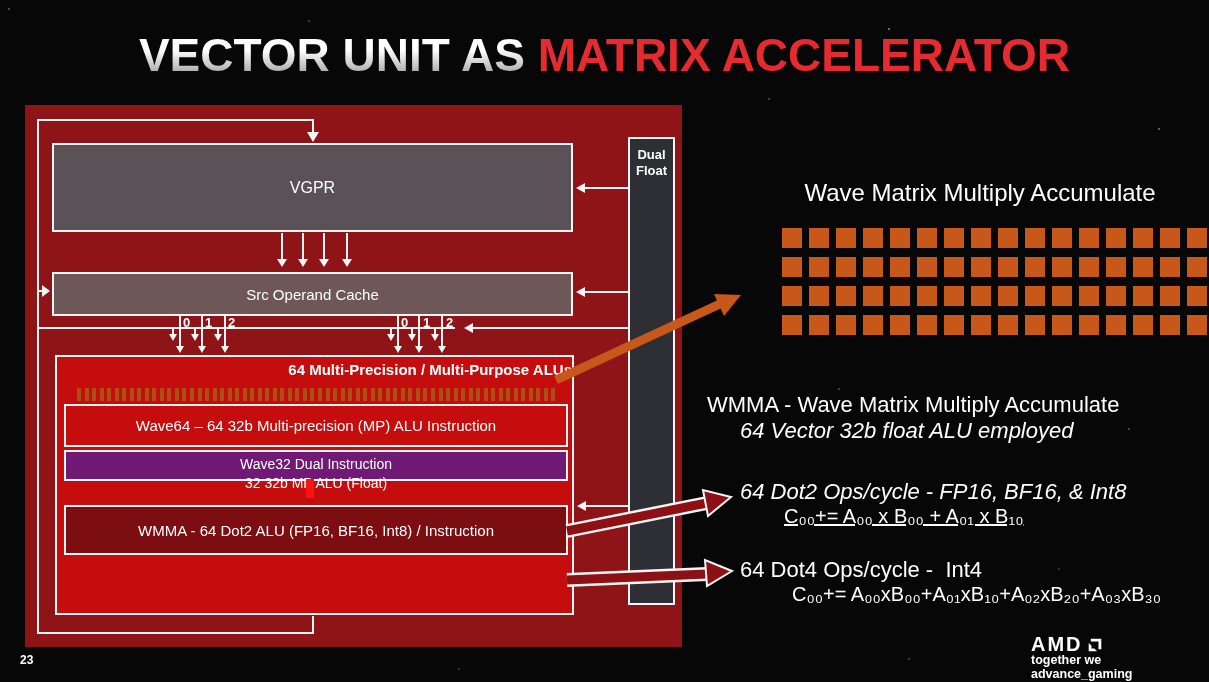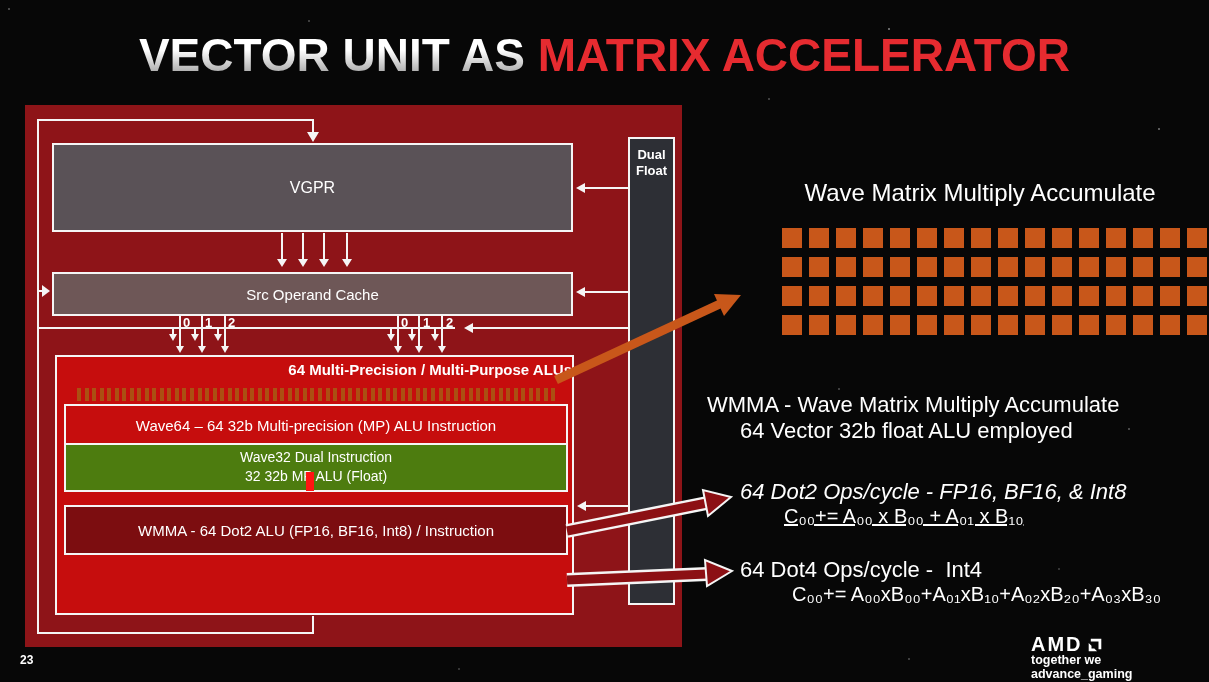--- a/index.html
+++ b/index.html
@@ -30,21 +30,21 @@
          align-items:flex-start;font-size:13px;font-weight:bold;line-height:1.25;padding-top:8px;}
   .alu-container{left:55px;top:355px;width:519px;height:260px;background:#c60d0d;display:block;}
   .alu-title{position:absolute;top:4px;left:0;width:100%;text-align:right;
              font-size:15px;font-weight:bold;}
   .alu-ticks{position:absolute;left:20px;top:31px;width:479px;height:13px;
              display:flex;justify-content:space-between;}
   .alu-tick{width:4px;height:13px;}
   .ibox{position:absolute;left:7px;width:504px;border:2px solid #f5f5f5;box-sizing:border-box;
         display:flex;align-items:center;justify-content:center;text-align:center;font-size:15px;}
   .wave64{top:47px;height:43px;background:#c60d0d;}
-  .wave32{top:86px;height:49px;background:#4d7c0f;display:block;}
+  .wave32{top:93px;height:31px;background:#701a75;display:block;}
   .wave32-title{position:absolute;top:4px;width:100%;text-align:center;font-size:14px;}
   .wave32-row{position:absolute;top:23px;width:100%;display:flex;font-size:14px;}
   .wave32-row span{flex:1;text-align:center;}
   .wave32-sep{position:absolute;left:240px;top:27px;width:8px;height:19px;background:#ff1312;}
   .dot2{top:148px;height:50px;background:#7c0d10;}
   .dot4{top:204px;height:48px;background:#7c0d10;}
   .port{position:absolute;font-size:13px;font-weight:bold;color:#fff;}
   
   .overlay{position:absolute;left:0;top:0;width:1209px;height:682px;pointer-events:none;}
   
@@ -325,21 +325,21 @@
       <div class="grid-cell" style="background: rgb(200, 87, 26);"></div>
       <div class="grid-cell" style="background: rgb(200, 87, 26);"></div>
       <div class="grid-cell" style="background: rgb(200, 87, 26);"></div>
       <div class="grid-cell" style="background: rgb(200, 87, 26);"></div>
       <div class="grid-cell" style="background: rgb(200, 87, 26);"></div>
       <div class="grid-cell" style="background: rgb(200, 87, 26);"></div>
       <div class="grid-cell" style="background: rgb(200, 87, 26);"></div>
       <div class="grid-cell" style="background: rgb(200, 87, 26);"></div>
     </div>
   <div class="rline" style="left:707px;top:368px;margin-top:24px;">WMMA - Wave Matrix Multiply Accumulate</div>
-  <div class="rline" style="left:740px;top:418px;">64 Vector 32b float ALU employed</div>
+  <div class="rline" style="left:740px;top:418px;font-style:italic;">64 Vector 32b float ALU employed</div>
   <div class="rline" style="left:740px;top:479px;font-style:italic;">64 Dot2 Ops/cycle - FP16, BF16, &amp; Int8</div>
   <div class="formula" style="left:784px;top:505px;text-decoration:underline;">C₀₀+= A₀₀ x B₀₀ + A₀₁ x B₁₀</div>
   <div class="rline" style="left:740px;top:557px;">64 Dot4 Ops/cycle -  Int4</div>
   <div class="formula" style="left:792px;top:583px;">C₀₀+= A₀₀xB₀₀+A₀₁xB₁₀+A₀₂xB₂₀+A₀₃xB₃₀</div>
 
   <div class="pageno">23</div>
   <div class="amd-row">
     <span class="amd-word">AMD</span>
     <svg width="14" height="14" viewBox="0 0 20 20">
       <path d="M4 1 H19 V16 H15 V5 H4 Z" fill="#fff"></path>

